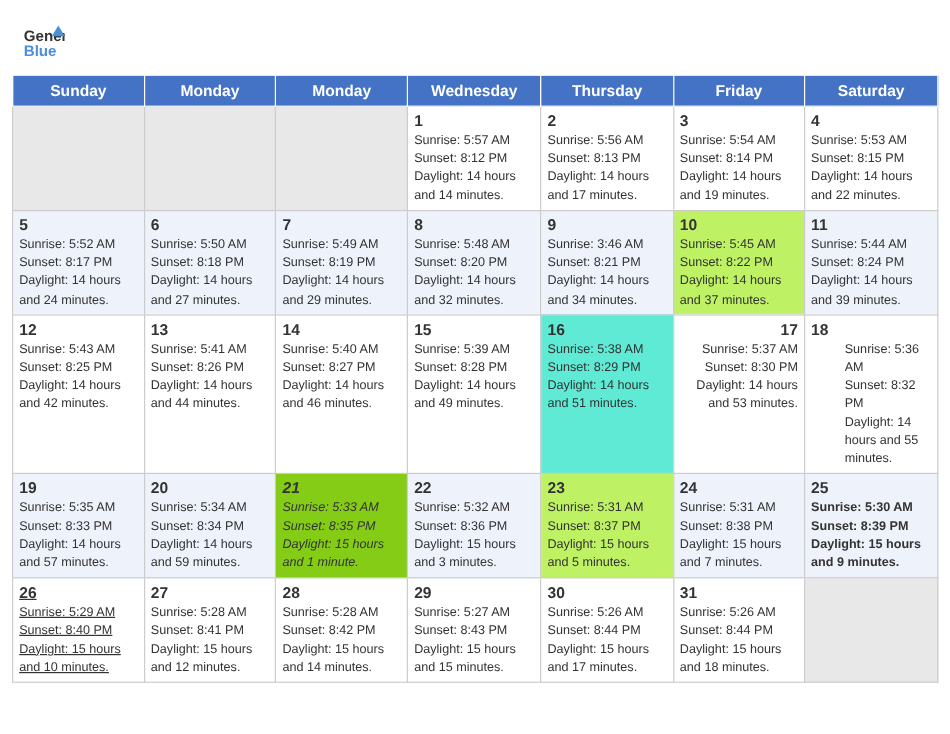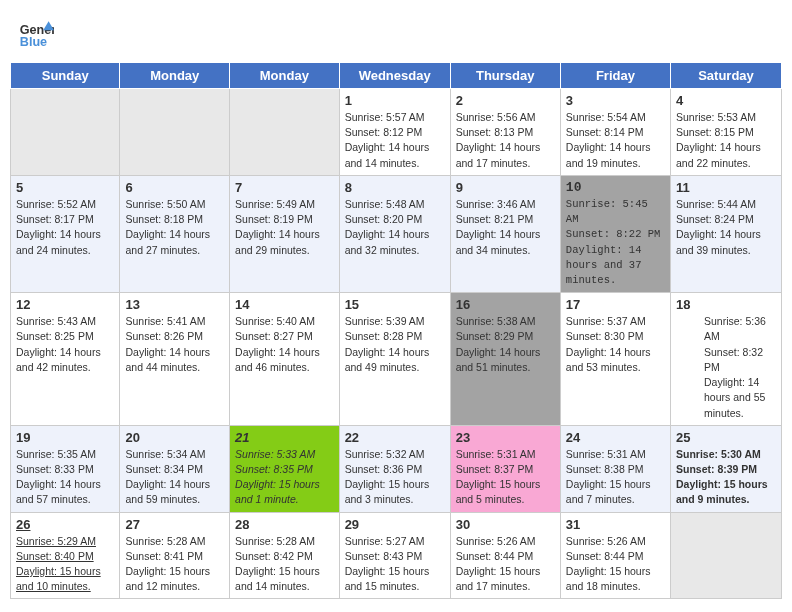--- a/index.html
+++ b/index.html
@@ -163,21 +163,21 @@
           <div class="day-info" style="white-space: pre-line;">Sunrise: 5:48 AM
 Sunset: 8:20 PM
 Daylight: 14 hours and 32 minutes.</div>
         </td>
         <td style="background: rgb(238, 242, 251);">
           <span class="day-num">9</span>
           <div class="day-info" style="white-space: pre-line;">Sunrise: 3:46 AM
 Sunset: 8:21 PM
 Daylight: 14 hours and 34 minutes.</div>
         </td>
-        <td style="background: #a3a3a3; font-family: Liberation Mono, monospace;">
+        <td style="background: #bef264;">
           <span class="day-num">10</span>
           <div class="day-info" style="white-space: pre-line;">Sunrise: 5:45 AM
 Sunset: 8:22 PM
 Daylight: 14 hours and 37 minutes.</div>
         </td>
         <td style="background: rgb(238, 242, 251);">
           <span class="day-num">11</span>
           <div class="day-info" style="white-space: pre-line;">Sunrise: 5:44 AM
 Sunset: 8:24 PM
 Daylight: 14 hours and 39 minutes.</div>
@@ -201,27 +201,27 @@
           <div class="day-info" style="white-space: pre-line;">Sunrise: 5:40 AM
 Sunset: 8:27 PM
 Daylight: 14 hours and 46 minutes.</div>
         </td>
         <td style="background: rgb(255, 255, 255);">
           <span class="day-num">15</span>
           <div class="day-info" style="white-space: pre-line;">Sunrise: 5:39 AM
 Sunset: 8:28 PM
 Daylight: 14 hours and 49 minutes.</div>
         </td>
-        <td style="background: #a3a3a3;">
+        <td style="background: #5eead4;">
           <span class="day-num">16</span>
           <div class="day-info" style="white-space: pre-line;">Sunrise: 5:38 AM
 Sunset: 8:29 PM
 Daylight: 14 hours and 51 minutes.</div>
         </td>
-        <td style="background: rgb(255, 255, 255);">
+        <td style="background: rgb(255, 255, 255); text-align: right;">
           <span class="day-num">17</span>
           <div class="day-info" style="white-space: pre-line;">Sunrise: 5:37 AM
 Sunset: 8:30 PM
 Daylight: 14 hours and 53 minutes.</div>
         </td>
         <td style="background: rgb(255, 255, 255);">
           <span class="day-num">18</span>
           <div class="day-info" style="white-space: pre-line; margin-left: 28px;">Sunrise: 5:36 AM
 Sunset: 8:32 PM
 Daylight: 14 hours and 55 minutes.</div>
@@ -245,21 +245,21 @@
           <div class="day-info" style="white-space: pre-line;">Sunrise: 5:33 AM
 Sunset: 8:35 PM
 Daylight: 15 hours and 1 minute.</div>
         </td>
         <td style="background: rgb(238, 242, 251);">
           <span class="day-num">22</span>
           <div class="day-info" style="white-space: pre-line;">Sunrise: 5:32 AM
 Sunset: 8:36 PM
 Daylight: 15 hours and 3 minutes.</div>
         </td>
-        <td style="background: #f9a8d4;">
+        <td style="background: #bef264;">
           <span class="day-num">23</span>
           <div class="day-info" style="white-space: pre-line;">Sunrise: 5:31 AM
 Sunset: 8:37 PM
 Daylight: 15 hours and 5 minutes.</div>
         </td>
         <td style="background: rgb(238, 242, 251);">
           <span class="day-num">24</span>
           <div class="day-info" style="white-space: pre-line;">Sunrise: 5:31 AM
 Sunset: 8:38 PM
 Daylight: 15 hours and 7 minutes.</div>

